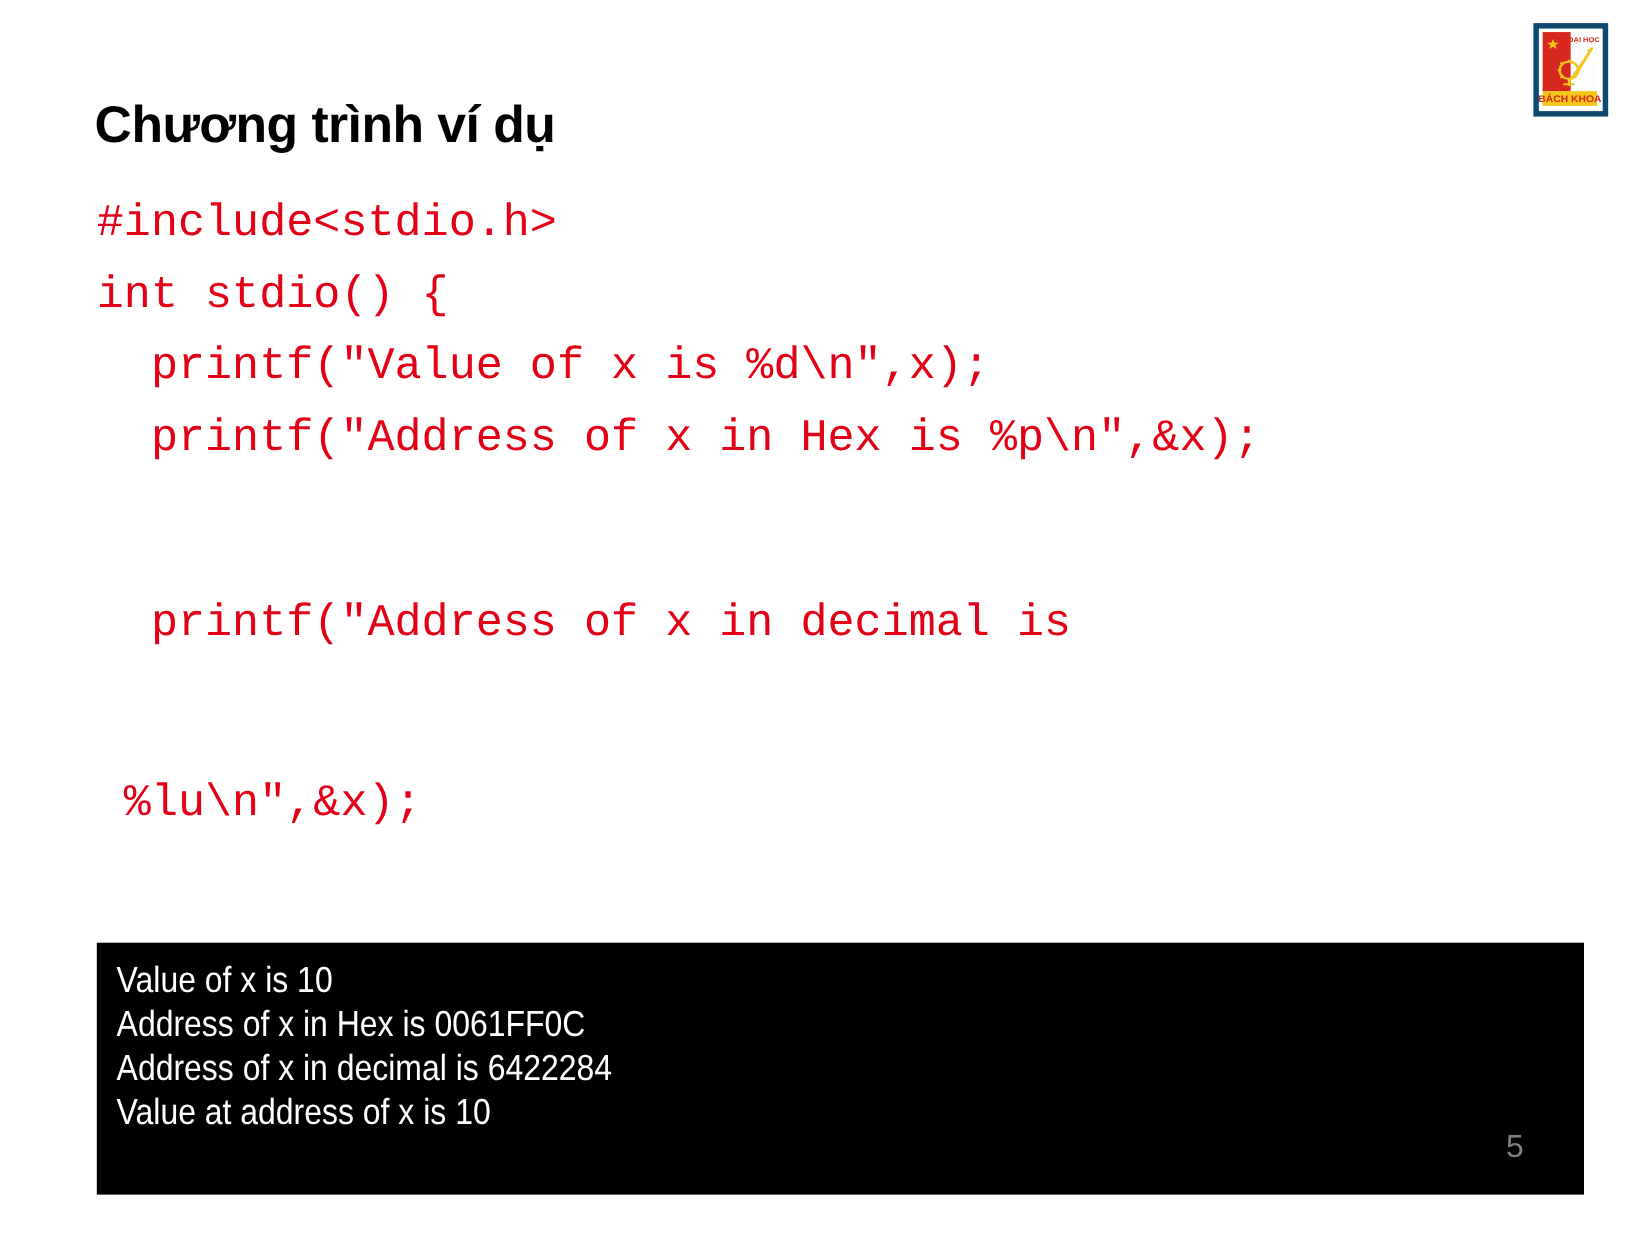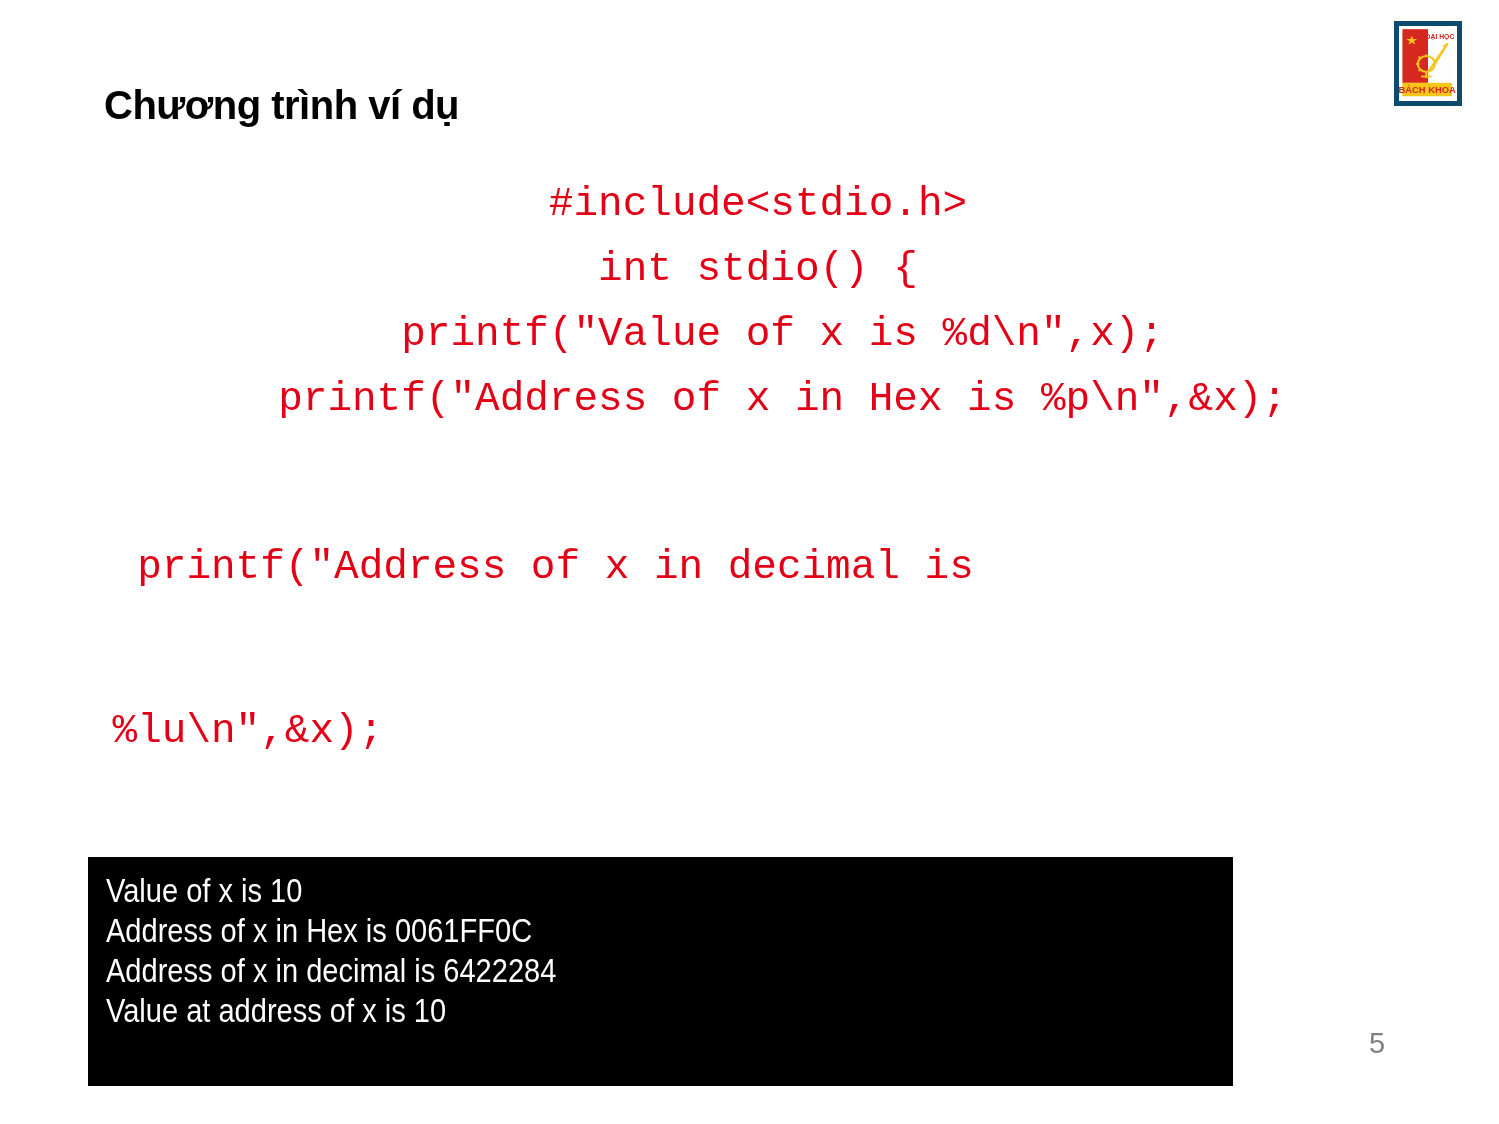--- a/index.html
+++ b/index.html
@@ -28,25 +28,25 @@
     height: 85px;
     background: #ffffff;
     border: 5px solid #0c4a6e;
     box-sizing: border-box;
   }
   .logo svg { display: block; width: 100%; height: 100%; }
 
   
   .title {
     position: absolute;
-    left: 104px;
+    left: 86px;
     top: 55px;
     font-family: "Liberation Sans", sans-serif;
     font-weight: bold;
-    font-size: 40px;
+    font-size: 47px;
     line-height: 1.15;
     letter-spacing: -0.5px;
     color: #000000;
     white-space: nowrap;
   }
 
   
   .code {
     position: absolute;
     left: 88px;
@@ -54,37 +54,36 @@
     width: 1340px;
     font-family: "Liberation Mono", "DejaVu Sans Mono", monospace;
     font-size: 41px;
     color: #e30016;
     letter-spacing: 0px;
   }
   .code .line {
     height: 65px;
     line-height: 65px;
     white-space: pre;
-    text-align: center;
   }
   
   .code .wrap {
     white-space: pre;
     line-height: 54px;
   }
   .code .wrap .row1 { display: block; height: 56px; }
   .code .wrap .row2 { display: block; height: 54px; }
   .code .gap { height: 10px; }
 
   
   .console {
     position: absolute;
     left: 88px;
     top: 857px;
-    width: 1145px;
+    width: 1352px;
     height: 229px;
     background: #000000;
     box-sizing: border-box;
     padding: 14px 0 0 18px;
     overflow: hidden;
   }
   .console .oline {
     font-family: "Liberation Sans", sans-serif;
     font-size: 33px;
     line-height: 40px;

